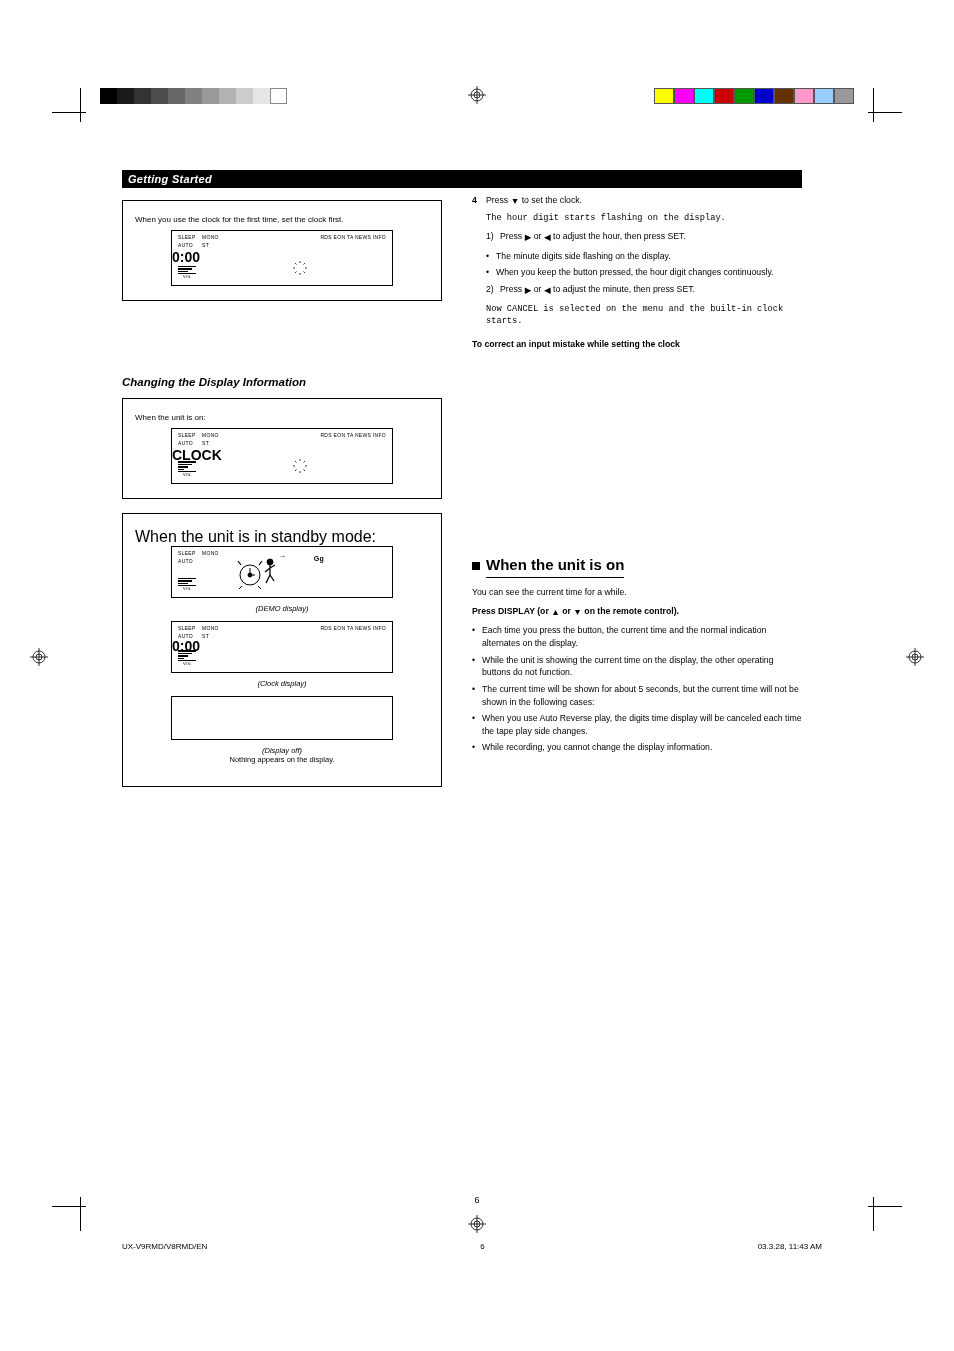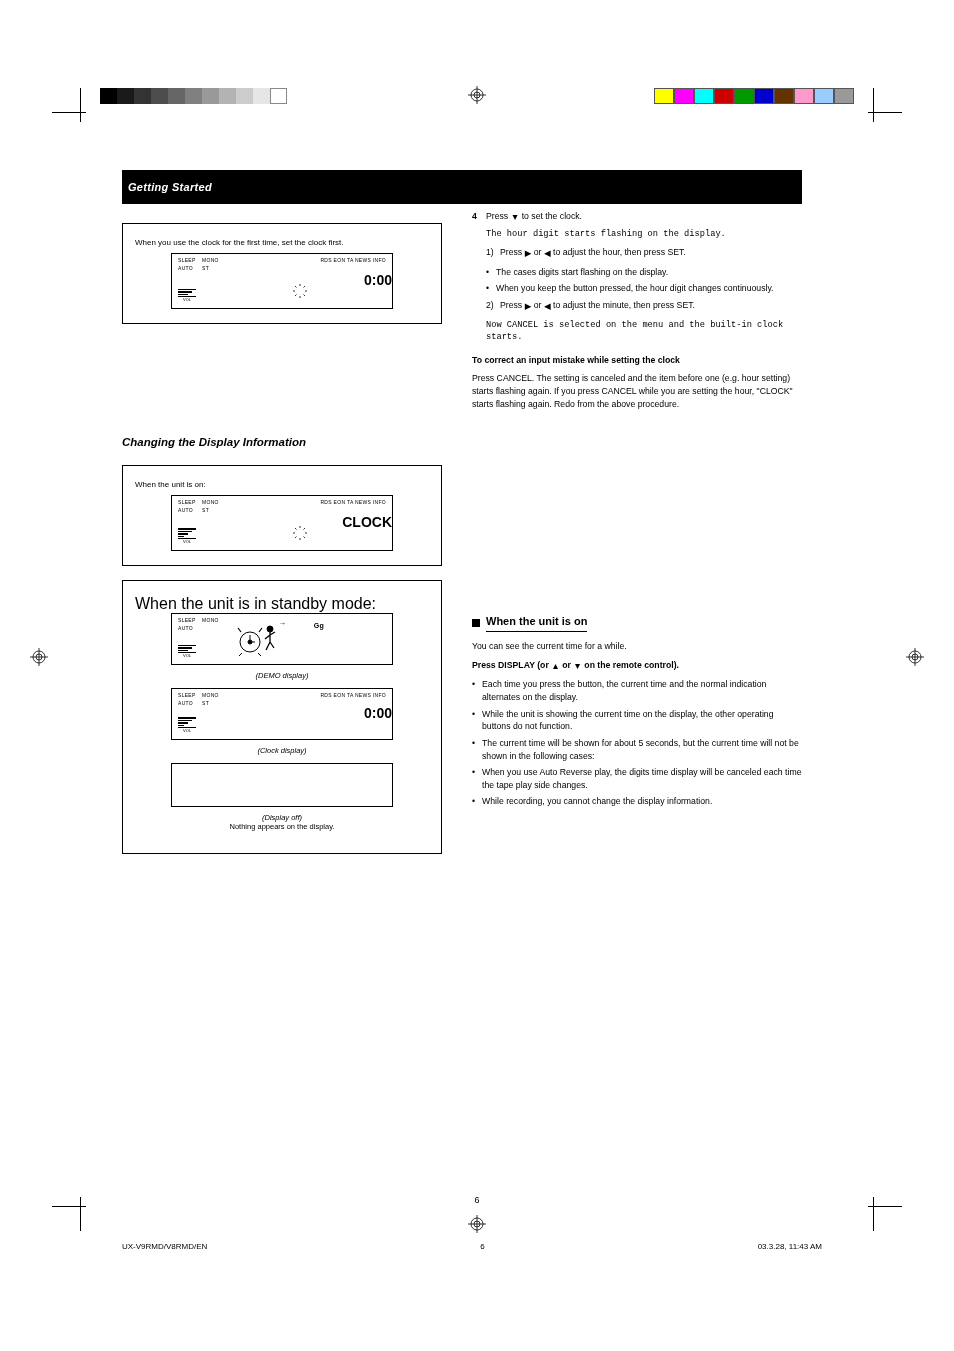--- a/index.html
+++ b/index.html
@@ -33,33 +33,33 @@
 
   
   .graybar { position: absolute; top: 88px; left: 100px; display: flex; height: 16px; }
   .graybar div { width: 17px; height: 16px; }
   .colorbar { position: absolute; top: 88px; right: 100px; display: flex; height: 16px; }
   .colorbar div { width: 20px; height: 16px; border: 0.5px solid #555; }
 
   
   .content { position: absolute; top: 170px; left: 122px; width: 680px; }
 
-  .sectionbar { background: #000; color: #fff; font-size: 11px; font-style: italic; font-weight: bold; padding: 11px 6px; letter-spacing: 0.3px; }
+  .sectionbar { background: #000; color: #fff; font-size: 11px; font-style: italic; font-weight: bold; padding: 3px 6px; letter-spacing: 0.3px; }
 
   .two-col { display: flex; gap: 30px; }
   .left-col { width: 320px; }
   .right-col { width: 330px; font-size: 8.7px; line-height: 1.45; }
 
   
-  .figbox { border: 1px solid #000; padding: 14px 12px; margin-top: 13px; }
+  .figbox { border: 1px solid #000; padding: 14px 12px; margin-top: 6px; }
   .figbox .caption { font-size: 8px; margin-bottom: 6px; }
   .lcd { border: 1px solid #000; height: 56px; position: relative; margin: 0 36px; }
   .lcd-small-text { position: absolute; font-size: 5px; letter-spacing: 0.3px; }
   .lcd-med-text { position: absolute; font-size: 6px; letter-spacing: 0.3px; }
-  .lcd-big-text { position: absolute; font-size: 14px; font-weight: bold; text-align: right; left: 0; right: 0; }
+  .lcd-big-text { position: absolute; font-size: 14px; font-weight: bold; text-align: left; left: 0; right: 0; }
   .lcd .volbar { position: absolute; left: 6px; bottom: 6px; width: 18px; }
   .lcd .volbar .seg { height: 1.5px; background: #000; margin-bottom: 1px; }
   .lcd .volbar .label { font-size: 4px; border-top: 0.5px solid #000; text-align: center; }
   .lcd .dim { position: absolute; right: 84px; bottom: 5px; }
   .dim svg { width: 16px; height: 16px; }
   .lcd .walk { position: absolute; left: 64px; top: 8px; width: 44px; height: 36px; }
   .lcd .arrow { position: absolute; font-size: 8px; }
 
   .multi-fig { border: 1px solid #000; padding: 14px 12px; margin-top: 14px; }
   .multi-fig .lcd { margin: 0 36px 10px 36px; height: 52px; }
@@ -72,21 +72,21 @@
   .step .txt { flex: 1; }
   .substep { display: flex; margin-bottom: 6px; padding-left: 14px; }
   .substep .num { width: 14px; flex-shrink: 0; }
   .bullet { display: flex; margin-bottom: 4px; padding-left: 14px; }
   .bullet .dot { width: 10px; flex-shrink: 0; }
   .para { margin-bottom: 6px; }
   .para.pad { padding-left: 14px; font-family: Liberation Mono, monospace; }
 
   .subhead { display: flex; align-items: center; gap: 6px; margin: 2px 0 8px 0; }
   .subhead .sq { width: 8px; height: 8px; background: #000; flex-shrink: 0; }
-  .subhead .t { font-size: 11px; font-weight: bold; border-bottom: 0.5px solid #000; padding-bottom: 1px; flex: 0 1 auto; }
+  .subhead .t { font-size: 15px; font-weight: bold; border-bottom: 0.5px solid #000; padding-bottom: 1px; flex: 0 1 auto; }
 
   .tri { display: inline-block; vertical-align: -1px; }
 
   
   .sec2 { margin-top: 20px; }
   .sec2 h2 { font-style: italic; font-weight: bold; font-size: 11.5px; margin-bottom: 4px; }
 
   
   .pagenum { position: absolute; bottom: 146px; left: 50%; transform: translateX(-50%); font-size: 9px; }
 
@@ -208,35 +208,34 @@
           <div class="txt"><span>Press </span><span class="tri">▼</span><span> to set the clock.</span></div>
         </div>
         <div class="para pad">The hour digit starts flashing on the display.</div>
 
         <div class="substep">
           <div class="num">1)</div>
           <div class="txt"><span>Press </span><span class="tri">▶</span><span> or </span><span class="tri">◀</span><span> to adjust the hour, then press SET.</span></div>
         </div>
         <div class="bullet">
             <div class="dot">•</div>
-            <div>The cases digits start flashing on the display.</div>
+            <div>The minute digits side flashing on the display.</div>
           </div>
         <div class="bullet">
             <div class="dot">•</div>
             <div>When you keep the button pressed, the hour digit changes continuously.</div>
           </div>
 
         <div class="substep">
           <div class="num">2)</div>
           <div class="txt"><span>Press </span><span class="tri">▶</span><span> or </span><span class="tri">◀</span><span> to adjust the minute, then press SET.</span></div>
         </div>
         <div class="para pad">Now CANCEL is selected on the menu and the built-in clock starts.</div>
 
         <div class="para" style="font-weight:bold; margin-top:10px;">To correct an input mistake while setting the clock</div>
-        <div class="para">Press CANCEL. The setting is canceled and the item before one (e.g. hour setting) starts flashing again. If you press CANCEL while you are setting the hour, "CLOCK" starts flashing again. Redo from the above procedure.</div>
       </div>
     </div>
 
     <div class="sec2">
       <h2>Changing the Display Information</h2>
 
       <div class="two-col">
         <div class="left-col">
 
           <div class="figbox" style="">

